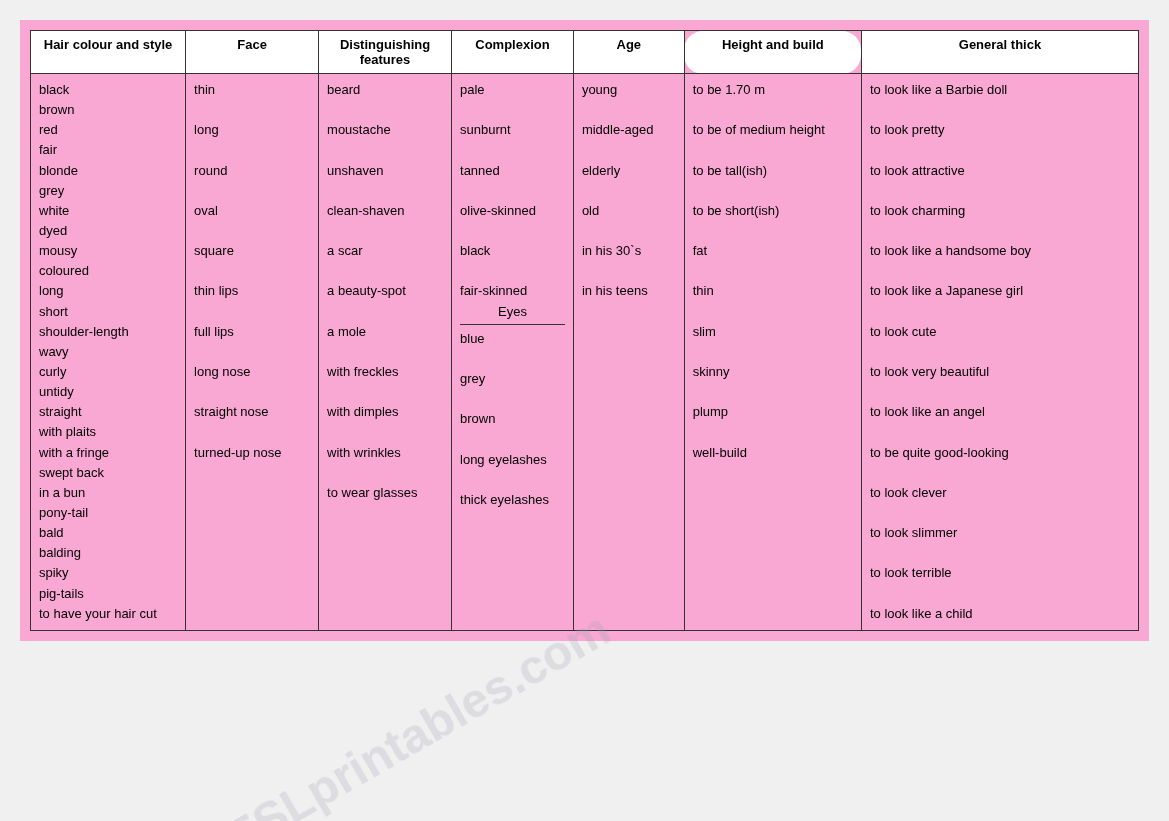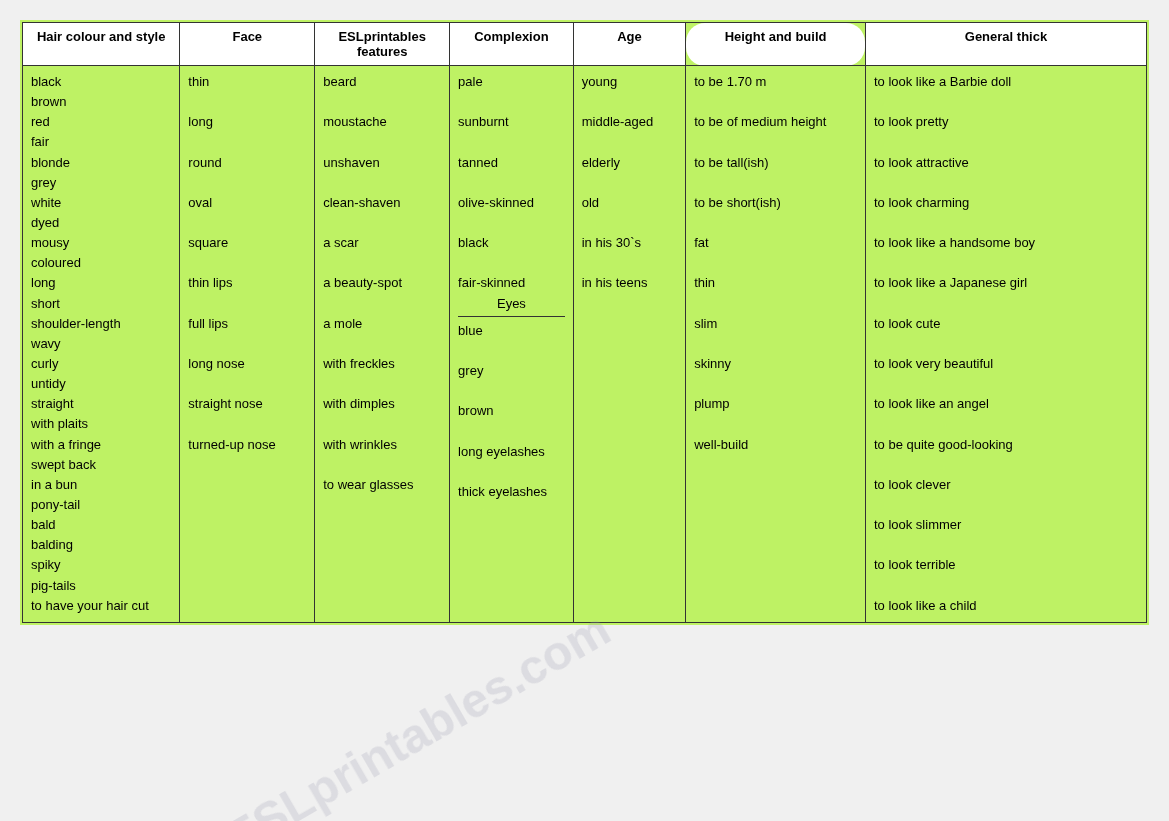--- a/index.html
+++ b/index.html
@@ -12,23 +12,23 @@
       background: #f0f0f0;
       display: flex;
       justify-content: center;
       align-items: flex-start;
       padding: 20px;
       font-family: Arial, sans-serif;
       font-size: 13px;
     }
 
     .page-container {
-      background: #bef264;
+      background: #f9a8d4;
       width: 1130px;
-      padding: 2px;
+      padding: 10px;
     }
 
     table {
       width: 100%;
       border-collapse: collapse;
       border: 1.5px solid #333;
     }
 
     th, td {
       border: 1.5px solid #333;
@@ -77,21 +77,21 @@
   </style>
 </head>
 <body>
 
 <div class="page-container">
   <table>
     <thead>
       <tr>
         <th class="col-hair">Hair colour and style</th>
         <th class="col-face">Face</th>
-        <th class="col-dist">ESLprintables features</th>
+        <th class="col-dist">Distinguishing features</th>
         <th class="col-comp">Complexion</th>
         <th class="col-age">Age</th>
         <th class="col-height">Height and build</th>
         <th class="col-general">General thick</th>
       </tr>
     </thead>
     <tbody>
       <tr>
 
         <td class="col-hair">

